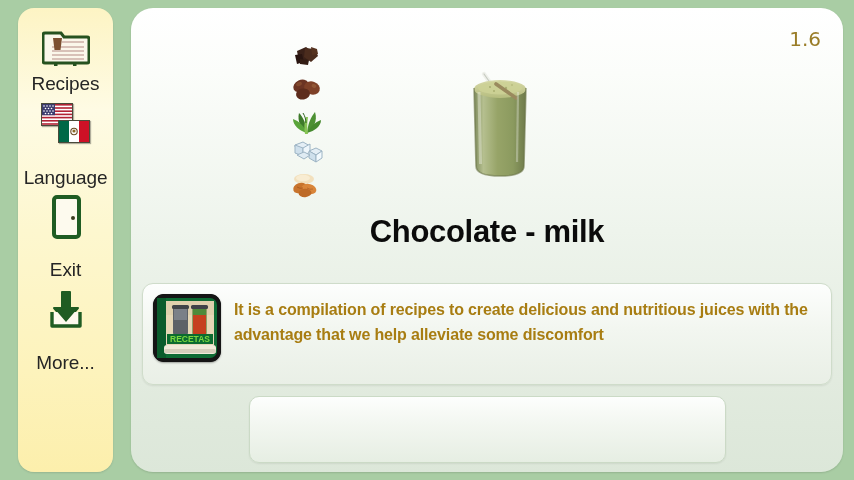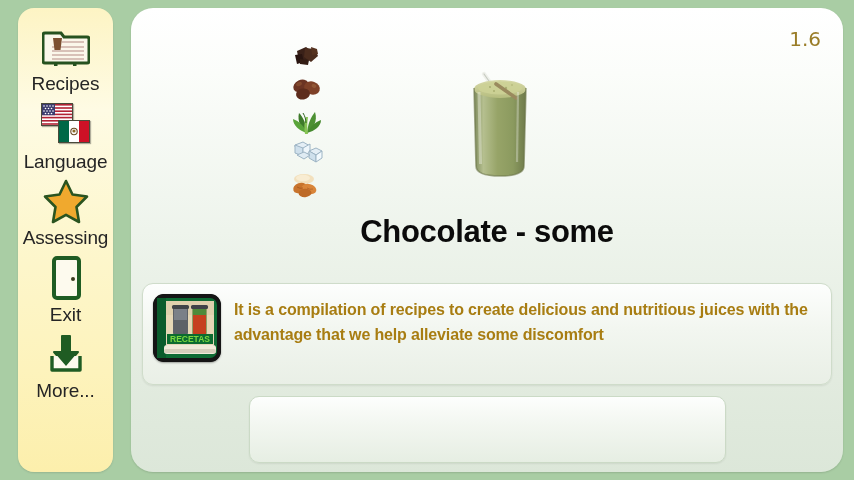--- a/index.html
+++ b/index.html
@@ -47,21 +47,21 @@
   .nav-icon {
     height: 48px;
     display: flex;
     align-items: center;
     justify-content: center;
   }
   .nav-label {
     font-size: 19px;
     color: #252525;
     line-height: 22px;
-    margin-top: 2px;
+    margin-top: 18px;
     letter-spacing: -0.1px;
   }
   .nav-item:nth-child(1) .nav-label { margin-top: 3px; }
   .nav-item:nth-child(2) { margin-bottom: 4px; }
   .nav-item:nth-child(3) { margin-bottom: 5px; }
   .nav-item:nth-child(4) { margin-bottom: 4px; }
   
   .ico-flags { position: relative; width: 52px; height: 48px; }
   .flag {
     position: absolute;
@@ -250,28 +250,20 @@
               <rect x="20" width="10" height="21" fill="#ce1126"></rect>
               <circle cx="15" cy="10.5" r="3.2" fill="none" stroke="#6b4a21" stroke-width="1.1"></circle>
               <circle cx="15" cy="10" r="1.6" fill="#8a6a2a"></circle>
             </svg>
           </div>
         </div>
       </div>
       <div class="nav-label">Language</div>
     </div>
 
-    <div class="nav-item">
-      <div class="nav-icon">
-        <svg width="48" height="46" viewBox="0 0 48 46">
-          <path d="M24 3 L30.5 16.5 L45 18.5 L34.5 29 L37 44 L24 36.8 L11 44 L13.5 29 L3 18.5 L17.5 16.5 Z" fill="#f0a92e" stroke="#2a5420" stroke-width="2.6" stroke-linejoin="round"></path>
-        </svg>
-      </div>
-      <div class="nav-label">Assessing</div>
-    </div>
 
     <div class="nav-item">
       <div class="nav-icon">
         <svg width="48" height="48" viewBox="0 0 48 48">
           <rect x="12" y="4" width="25" height="40" rx="3" ry="3" fill="#fdfaee" stroke="#1f5c23" stroke-width="4"></rect>
           <circle cx="31" cy="25" r="2" fill="#3c3c20"></circle>
         </svg>
       </div>
       <div class="nav-label">Exit</div>
     </div>
@@ -390,21 +382,21 @@
         </g>
 
         <path d="M44 24 L64 38" stroke="#9a8a5e" stroke-width="3.6" stroke-linecap="round"></path>
 
         <path d="M27 32 L28.5 104" stroke="#e2e6d2" stroke-width="3" opacity="0.5"></path>
         <path d="M66 32 L65 102" stroke="#ffffff" stroke-width="2.2" opacity="0.3"></path>
         <path d="M22 28 L24 106 Q24 116 48 116 Q72 116 72 106 L74 28" fill="none" stroke="#6a7448" stroke-width="1.6" opacity="0.6"></path>
       </svg>
     </div>
 
-    <div class="recipe-title">Chocolate - some</div>
+    <div class="recipe-title">Chocolate - milk</div>
 
     <div class="desc-card">
       <div class="app-badge">
         <svg width="68" height="68" viewBox="0 0 68 68">
           <rect x="0" y="0" width="68" height="68" rx="10" fill="#151515"></rect>
           <rect x="4" y="4" width="60" height="60" rx="7" fill="#0e6b34"></rect>
           <rect x="4" y="4" width="9" height="60" fill="#0b5c2c"></rect>
           <rect x="13" y="7" width="48" height="44" fill="#e6d7b6"></rect>
           <rect x="13" y="7" width="48" height="14" fill="#dfd0ad"></rect>
 

